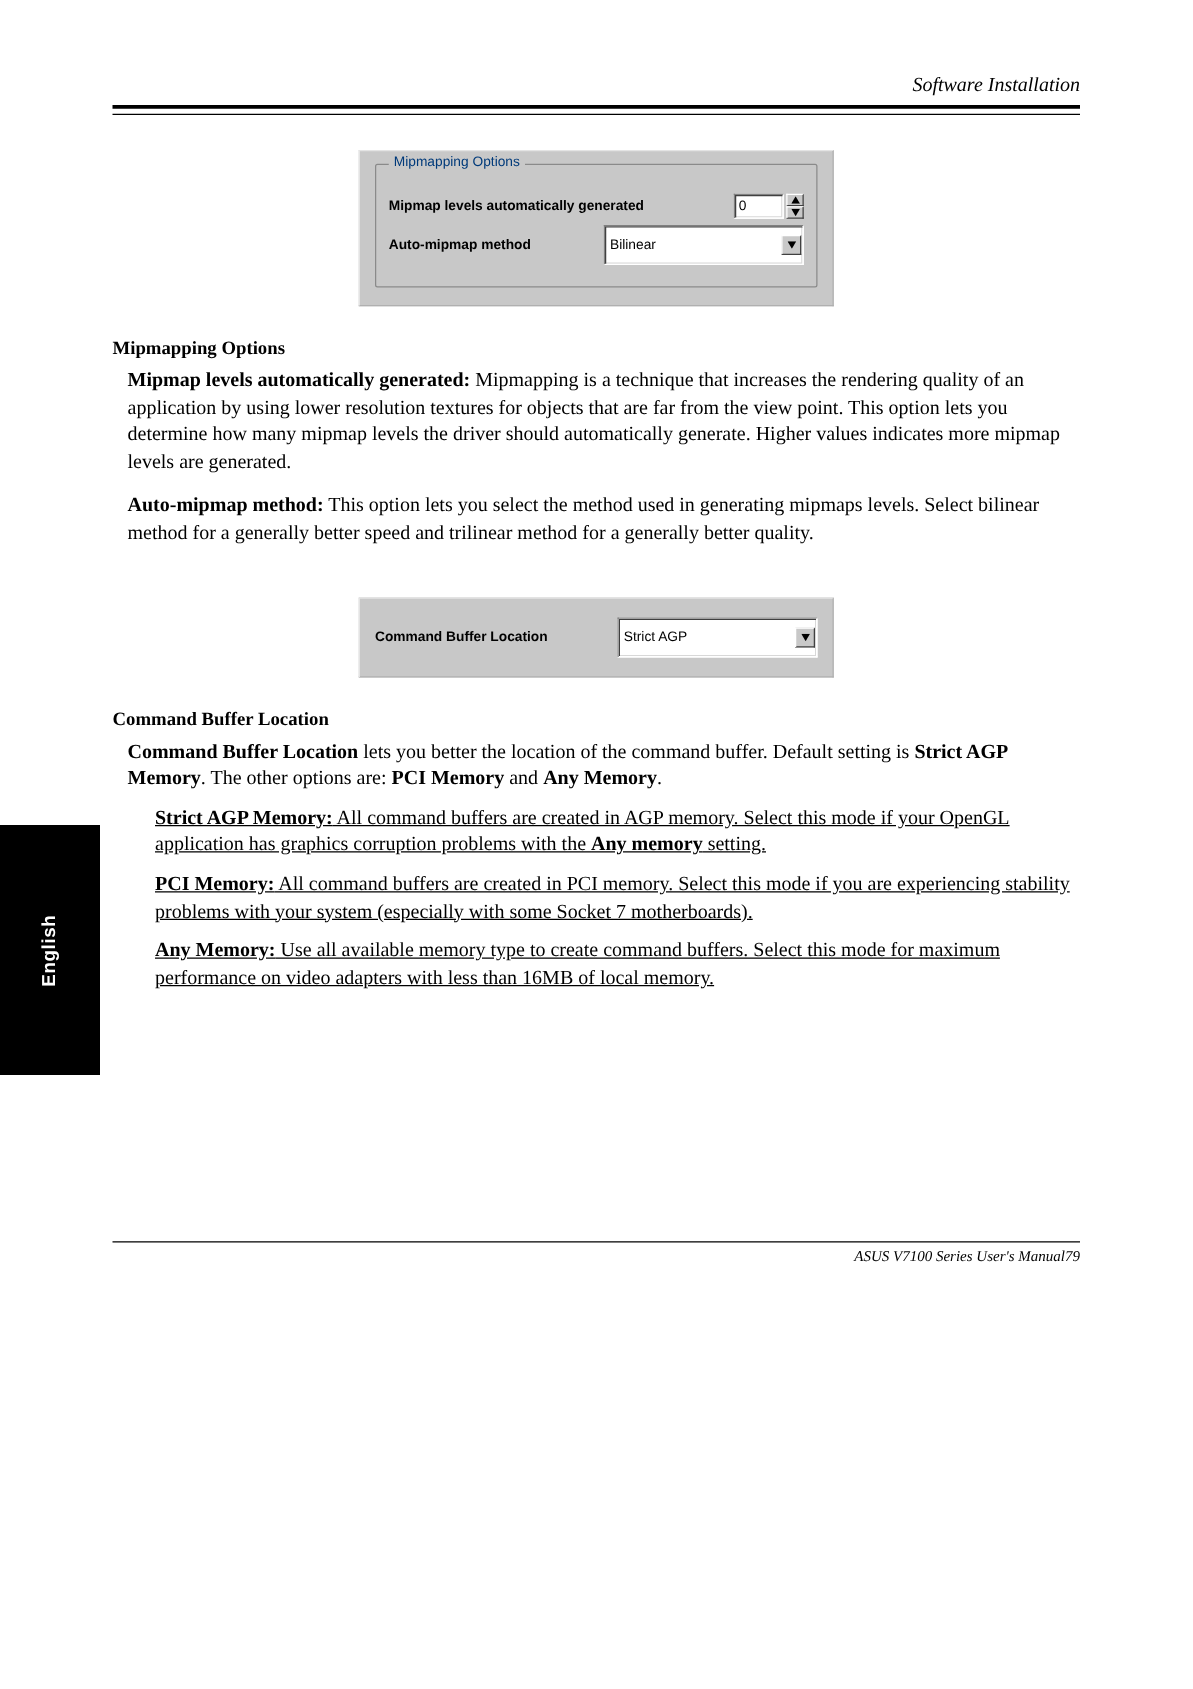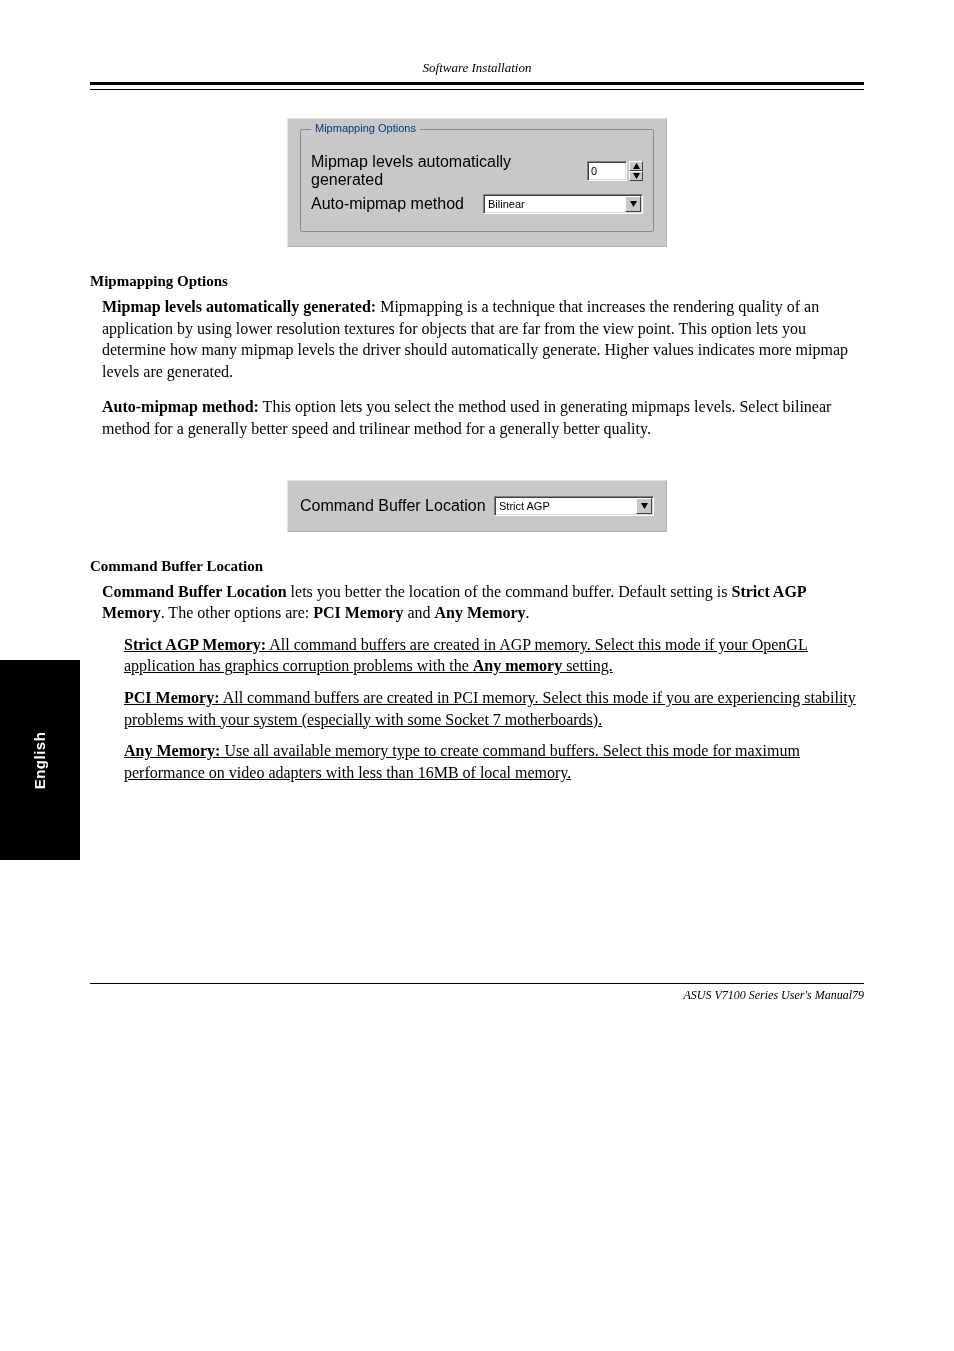--- a/index.html
+++ b/index.html
@@ -1,39 +1,39 @@
 <!DOCTYPE html>
 <html><head>
 <meta charset="utf-8">
 <style>
   * { box-sizing: border-box; margin: 0; padding: 0; }
   html, body { width: 954px; background: #fff; font-family: "Times New Roman", Times, serif; color: #000; }
   .page { width: 954px; padding: 60px 90px 40px 90px; }
-  .running-head { font-size: 13px; font-style: italic; text-align: center; margin-bottom: 6px; }
+  .running-head { font-size: 16px; font-style: italic; text-align: right; margin-bottom: 6px; }
   .rule-thick { border: none; border-top: 3px solid #000; margin-bottom: 4px; }
   .rule-thin { border: none; border-top: 1px solid #000; margin-bottom: 28px; }
 
   
   .ui-panel {
     margin: 10px auto 26px auto;
     background: #c8c8c8;
     border: 1px solid #b0b0b0;
     border-top-color: #e4e4e4; border-left-color: #e4e4e4;
     font-family: "MS Sans Serif", Tahoma, Arial, sans-serif;
     font-size: 12px; color: #000;
     padding: 10px 12px 14px 12px;
     width: 380px;
   }
   .fs { position: relative; border: 1px solid #8a8a8a; border-radius: 2px; padding: 18px 10px 12px 10px; }
   .fs-legend { position: absolute; top: -8px; left: 10px; background: #c8c8c8; padding: 0 4px; color: #003a7a; font-size: 11px; }
   .row { display: flex; align-items: center; margin: 5px 0; }
-  .row .lab { flex: 1 1 auto; font-size: 16px; }
+  .row .lab { flex: 1 1 auto; font-size: 11px; font-weight: bold; }
   .select {
     display: flex; align-items: center; justify-content: space-between;
-    width: 160px; height: 20px; background: #fff; border: 1px solid #808080;
+    width: 160px; height: 32px; background: #fff; border: 1px solid #808080;
     border-right-color: #fff; border-bottom-color: #fff;
     box-shadow: inset 1px 1px 0 #404040, inset -1px -1px 0 #d8d8d8;
     font-size: 11px; padding: 0 1px 0 4px;
   }
   .dd-btn {
     width: 16px; height: 16px; background: #c8c8c8;
     border: 1px solid #fff; border-right-color: #404040; border-bottom-color: #404040;
     display: flex; align-items: center; justify-content: center;
   }
   .spin-wrap { display: flex; align-items: center; gap: 2px; }

